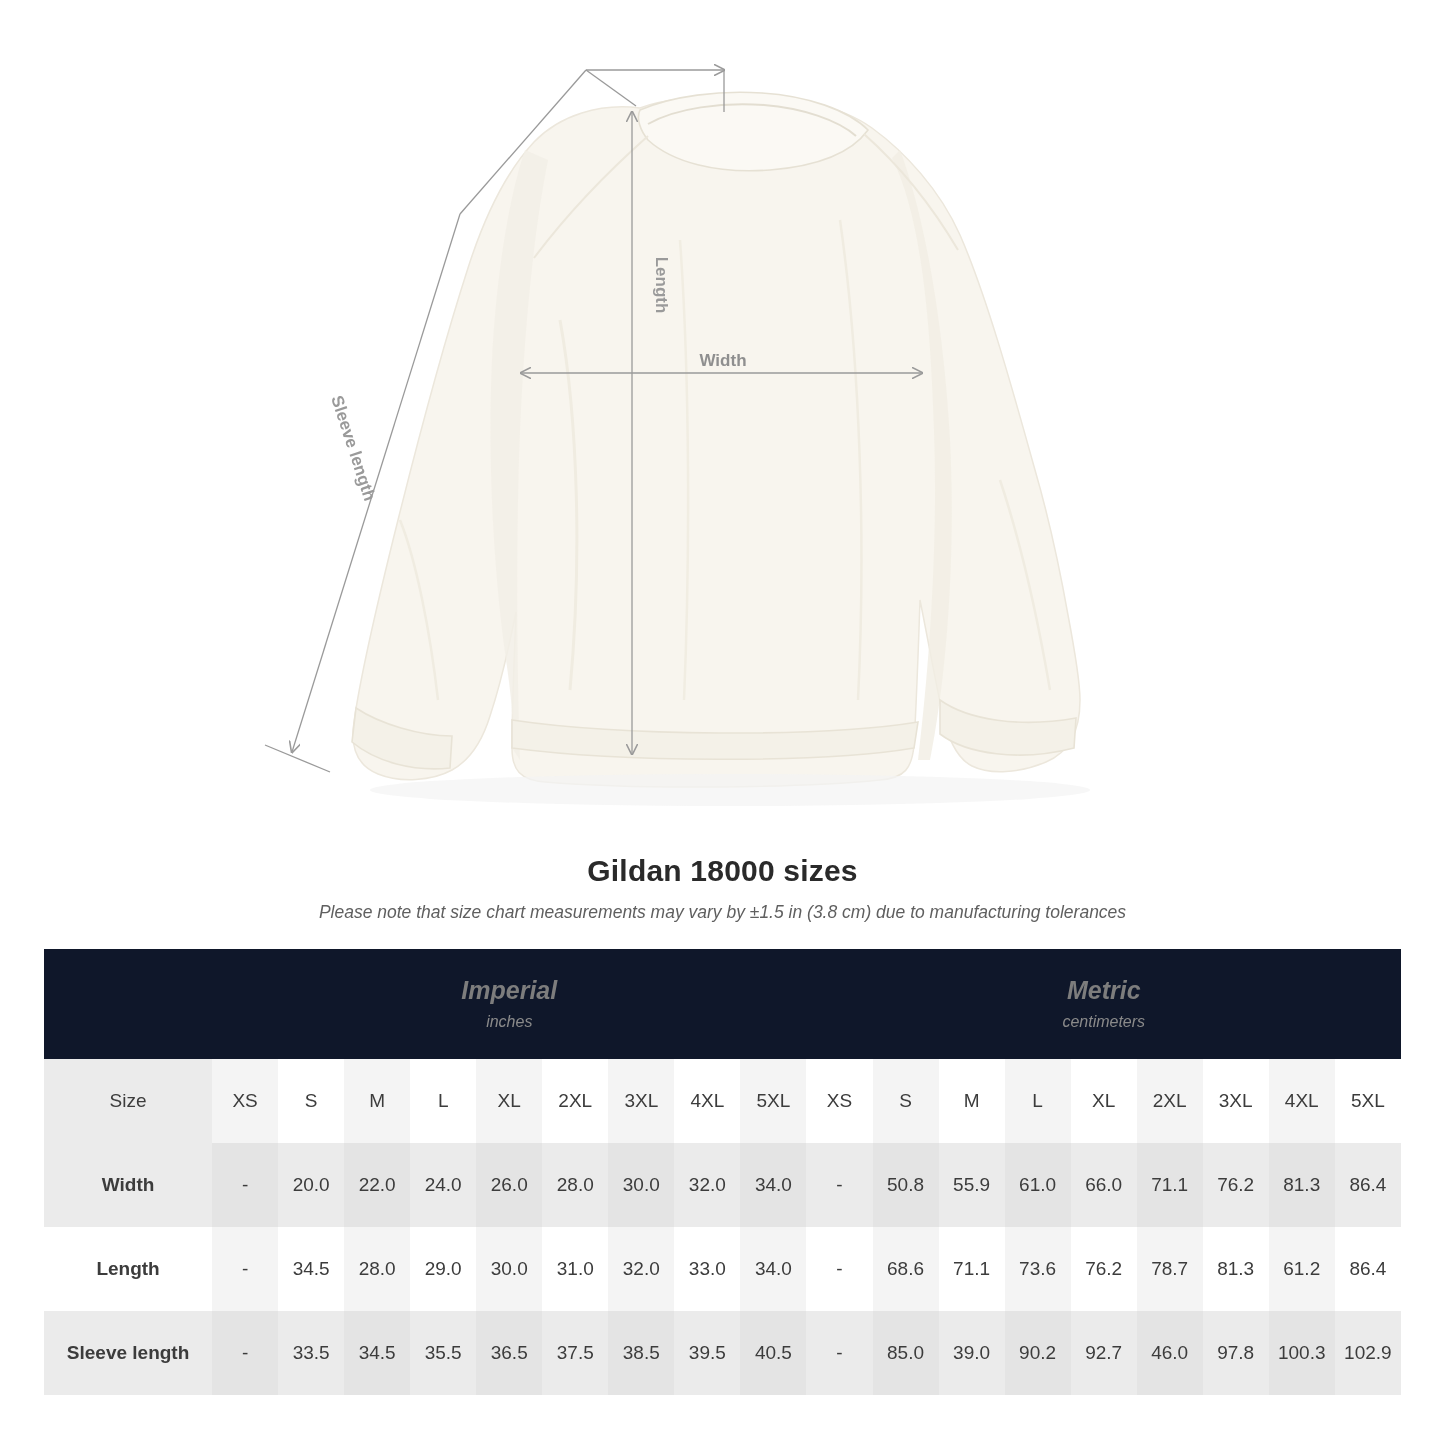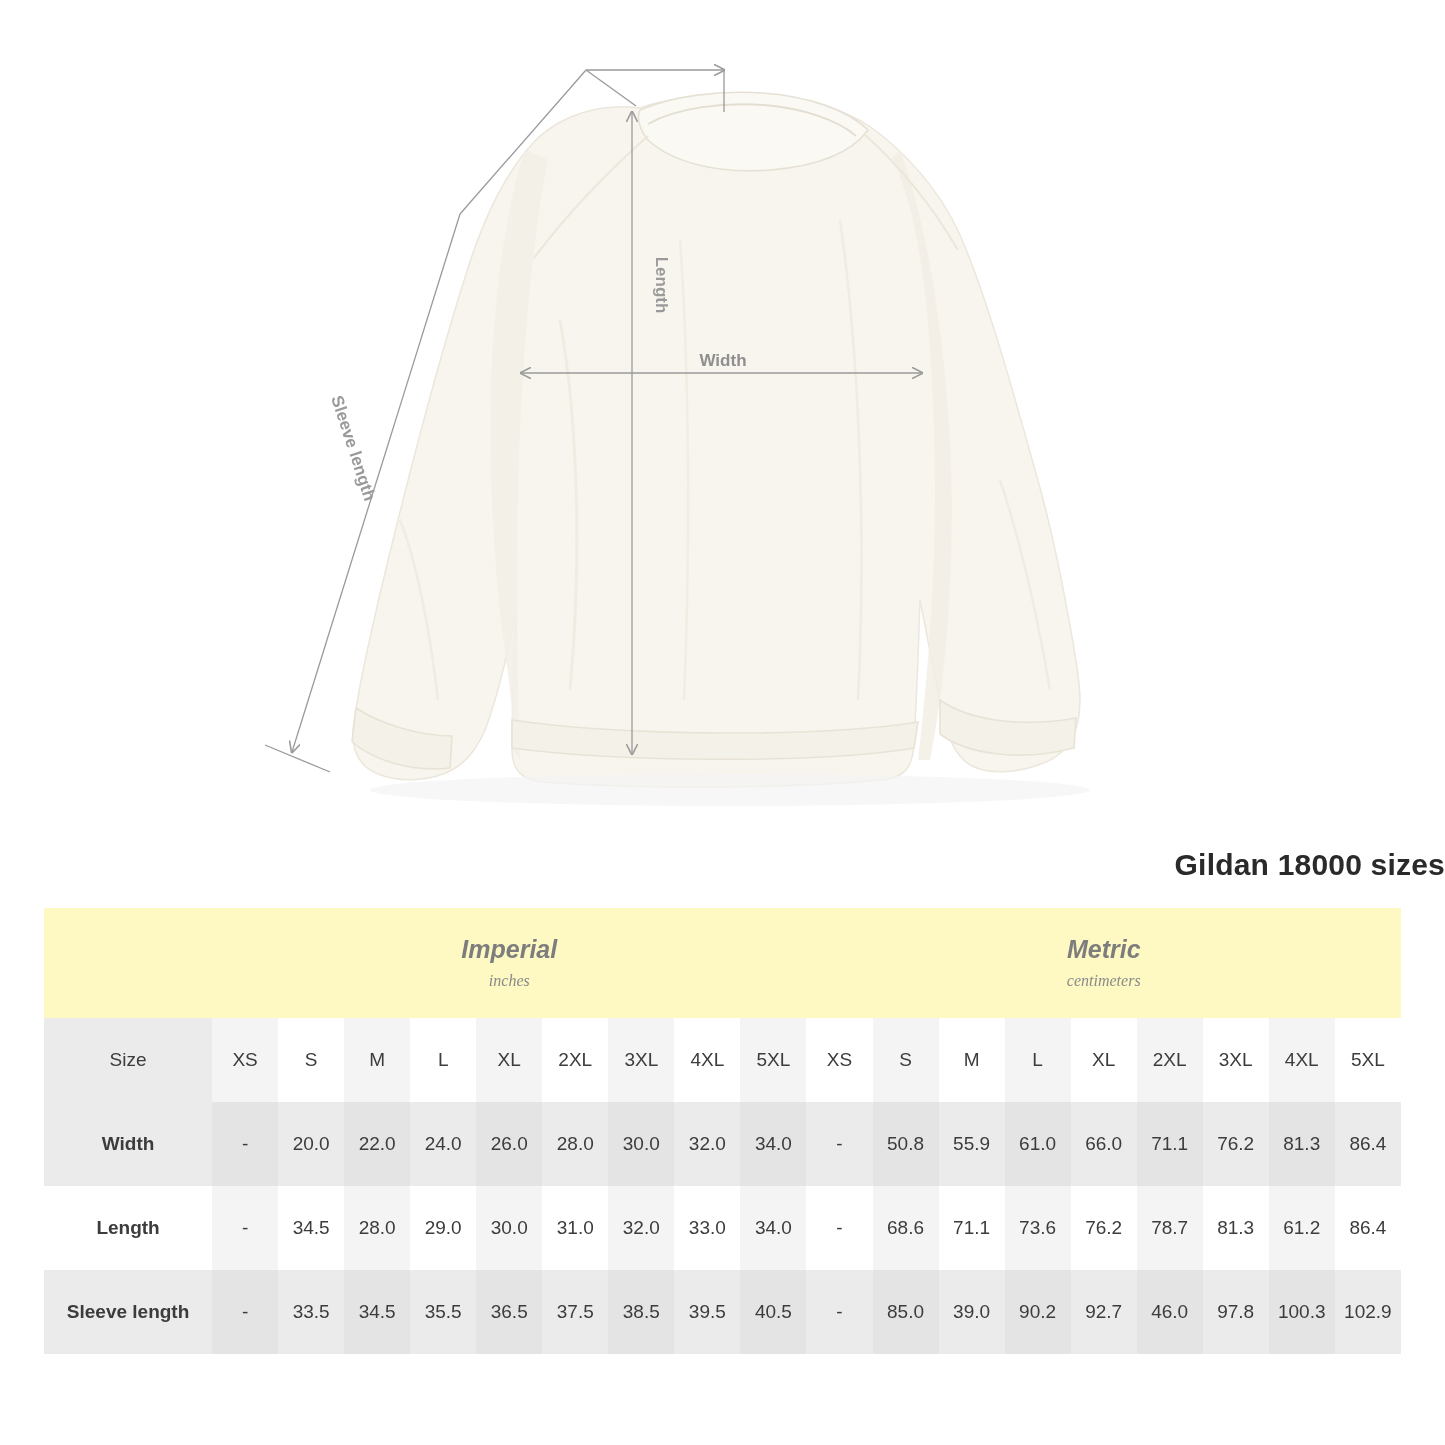--- a/index.html
+++ b/index.html
@@ -29,22 +29,22 @@
     background: #ffffff;
   }
   .illustration svg {
     position: absolute;
     left: 0;
     top: 0;
   }
 
   
   .heading-block {
-    text-align: right;
-    margin-top: 18px;
+    text-align: center;
+    margin-top: 24px;
   }
   .chart-title {
     font-size: 30px;
     font-weight: bold;
     color: #2a2a2a;
     letter-spacing: 0.2px;
   }
   .chart-note {
     margin-top: 14px;
     font-size: 17.5px;
@@ -62,37 +62,36 @@
     table-layout: fixed;
   }
   table.size-table td,
   table.size-table th {
     text-align: center;
     vertical-align: middle;
     font-weight: normal;
   }
   
   .unit-row td {
-    background: #fef9c3;
+    background: #0f172a;
     height: 110px;
     padding: 0;
   }
   .unit-name {
     font-size: 25px;
     font-style: italic;
     font-weight: bold;
     color: #7d7d7d;
     line-height: 1.1;
   }
   .unit-sub {
     font-size: 16px;
     font-style: italic;
     color: #8a8a8a;
     margin-top: 8px;
-    font-family: Liberation Serif, serif;
   }
   
   .size-row td {
     height: 82px;
     font-size: 19px;
     color: #3c3c3c;
     background: #ffffff;
     margin-left: 25px;
   }
   .size-row td.rowlabel {
@@ -208,20 +207,21 @@
       <g>
         <text x="656" y="285" transform="rotate(90 656 285)" text-anchor="middle" font-family="Liberation Sans, sans-serif" font-size="17" font-weight="bold" fill="#9a9a9a">Length</text>
         <text x="723" y="366" text-anchor="middle" font-family="Liberation Sans, sans-serif" font-size="17" font-weight="bold" fill="#8f8f8f">Width</text>
         <text x="348" y="450" transform="rotate(72 348 450)" text-anchor="middle" font-family="Liberation Sans, sans-serif" font-size="17" font-weight="bold" fill="#9a9a9a">Sleeve length</text>
       </g>
     </svg>
   </div>
 
   <div class="heading-block">
     <div class="chart-title">Gildan 18000 sizes</div>
+    <div class="chart-note">Please note that size chart measurements may vary by ±1.5 in (3.8 cm) due to manufacturing tolerances</div>
   </div>
 
   <div class="table-wrap">
     <table class="size-table">
       <colgroup>
         <col class="col-label">
         <col class="col-cell">
           <col class="col-cell">
           <col class="col-cell">
           <col class="col-cell">

